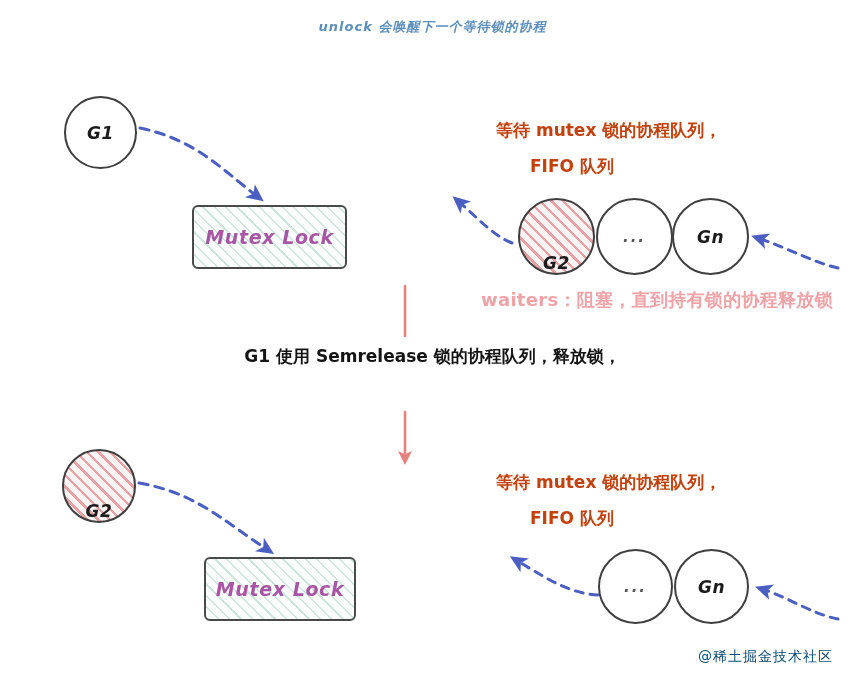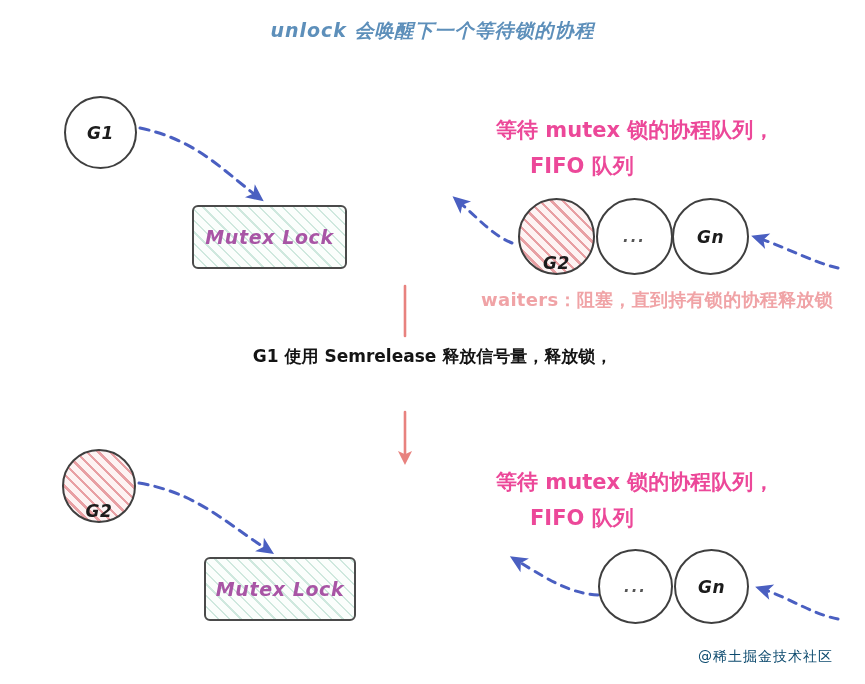--- a/index.html
+++ b/index.html
@@ -13,21 +13,21 @@
   #canvas{position:absolute;left:0;top:0;width:865px;height:684px;}
 
   
   .abs{position:absolute;}
 
   
   .title{
     left:0;top:18px;width:865px;
     text-align:center;
     color:#5d8fba;
-    font-size:19px;
+    font-size:13px;
     font-weight:700;
     font-style:italic;
     letter-spacing:1px;
     white-space:nowrap;
   }
 
   
   .node{
     border-radius:50%;
     border:2.2px solid #3f3f3f;
@@ -65,22 +65,22 @@
     border-radius:6px;
   }
   .lockbox .lbl{
     font-size:19px;font-weight:700;font-style:italic;
     color:#a855a5;letter-spacing:.6px;
     position:relative;z-index:2;
   }
 
   
   .qcap{
-    color:#ec4899;
-    font-size:21px;font-weight:700;
+    color:#c2410c;
+    font-size:17px;font-weight:700;
     line-height:36px;
     white-space:nowrap;
   }
   .qcap .l2{padding-left:34px;}
 
   .waiters{
     color:#f0a3a6;
     font-size:18px;font-weight:700;
     white-space:nowrap;
     letter-spacing:.3px;
@@ -157,21 +157,21 @@
   <div class="abs node dots" style="left:596px;top:198px;width:77px;height:77px;">
     <span class="lbl">...</span>
   </div>
   <div class="abs node" style="left:672px;top:198px;width:77px;height:77px;">
     <span class="lbl">Gn</span>
   </div>
 
   <div class="abs waiters" style="left:481px;top:288px;">waiters：阻塞，直到持有锁的协程释放锁</div>
 
   <div class="abs midtext" style="top:339px;">
-    <div>G1 使用 Semrelease 释放信号量，释放锁，</div>
+    <div>G1 使用 Semrelease 锁的协程队列，释放锁，</div>
   </div>
 
   <div class="abs node hatch-pink" style="left:62px;top:449px;width:74px;height:74px;">
     <span class="lbl">G2</span>
   </div>
 
   <div class="abs lockbox" style="left:204px;top:557px;width:152px;height:64px;">
     <span class="lbl">Mutex Lock</span>
   </div>
 

